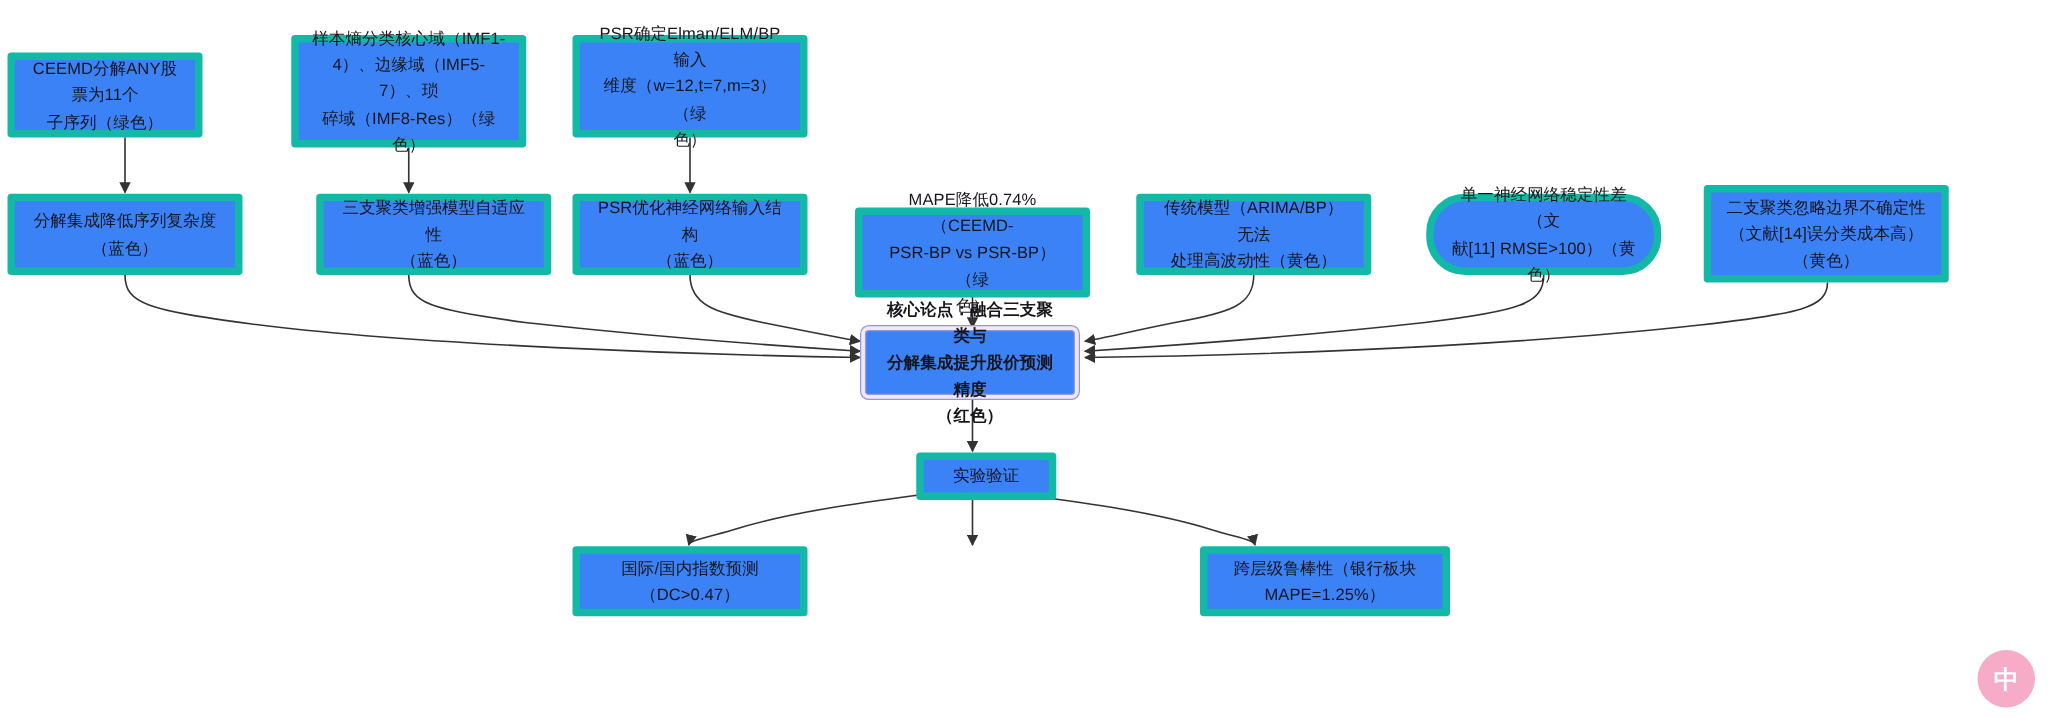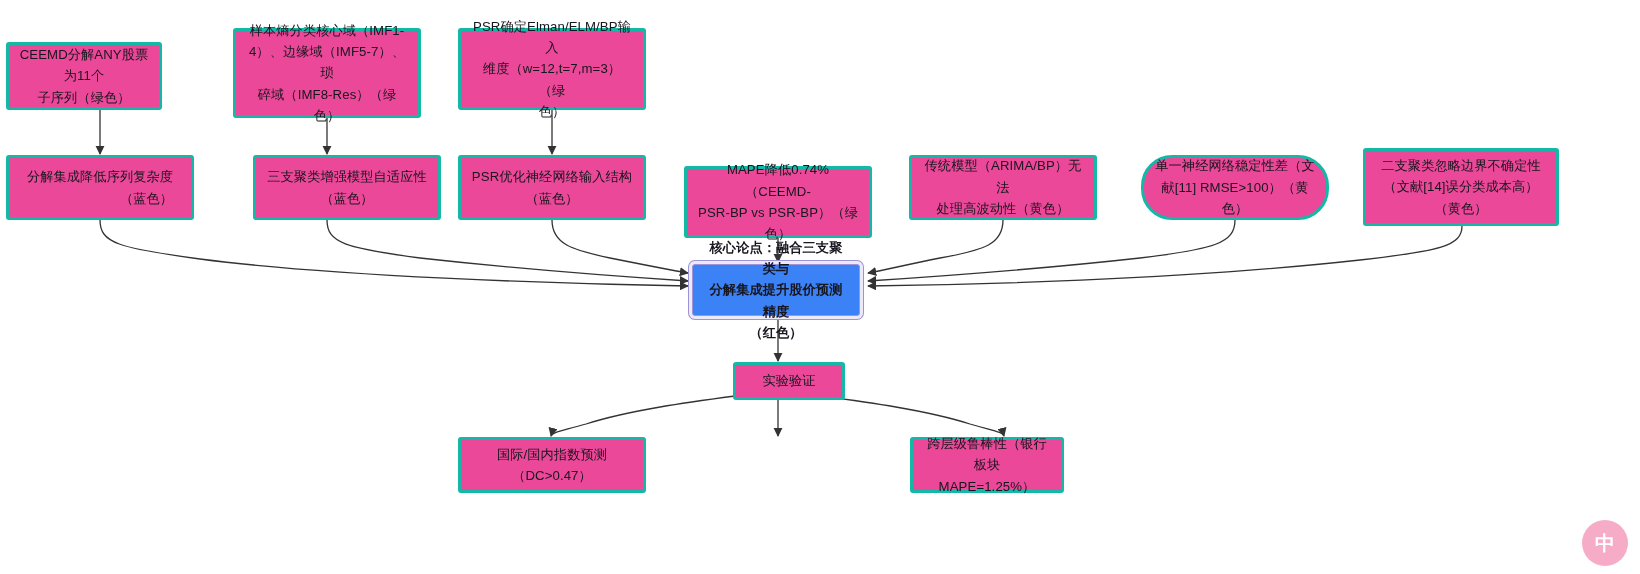--- a/index.html
+++ b/index.html
@@ -21,22 +21,22 @@
     position: absolute;
     left: 0;
     top: 0;
     width: 1640px;
     height: 574px;
     pointer-events: none;
   }
   .node {
     position: absolute;
     box-sizing: border-box;
-    background: #ec4899;
-    border: 3px solid #14b8a6;
+    background: #3b82f6;
+    border: 6px solid #14b8a6;
     border-radius: 3px;
     display: flex;
     align-items: center;
     justify-content: center;
     text-align: center;
     color: #17151d;
     font-size: 13.2px;
     line-height: 1.62;
     padding: 4px 10px;
     letter-spacing: 0.1px;
@@ -115,21 +115,21 @@
 4）、边缘域（IMF5-7）、琐
 碎域（IMF8-Res）（绿色）</span>
   </div>
 
   <div class="node" style="left:458px; top:28px; width:188px; height:82px;">
     <span class="lbl">PSR确定Elman/ELM/BP输入
 维度（w=12,t=7,m=3）（绿
 色）</span>
   </div>
 
-  <div class="node" style="left:6px; top:155px; width:188px; height:65px;text-align:right;">
+  <div class="node" style="left:6px; top:155px; width:188px; height:65px;">
     <span class="lbl">分解集成降低序列复杂度
 （蓝色）</span>
   </div>
 
   <div class="node" style="left:233px; top:155px; width:188px; height:65px;margin-left:20px;">
     <span class="lbl">三支聚类增强模型自适应性
 （蓝色）</span>
   </div>
 
   <div class="node" style="left:458px; top:155px; width:188px; height:65px;">
@@ -168,21 +168,21 @@
   <div class="node" style="left:733px; top:362px; width:112px; height:38px;">
     <span class="lbl">实验验证</span>
   </div>
 
   <div class="node" style="left:458px; top:437px; width:188px; height:56px;">
     <span class="lbl">国际/国内指数预测
 （DC&gt;0.47）</span>
   </div>
 
 
-  <div class="node" style="left:910px; top:437px; width:154px; height:56px;">
+  <div class="node" style="left:960px; top:437px; width:200px; height:56px;">
     <span class="lbl">跨层级鲁棒性（银行板块
 MAPE=1.25%）</span>
   </div>
 
   <div class="watermark">
     <span>中</span>
   </div>
 
 </div>
 

